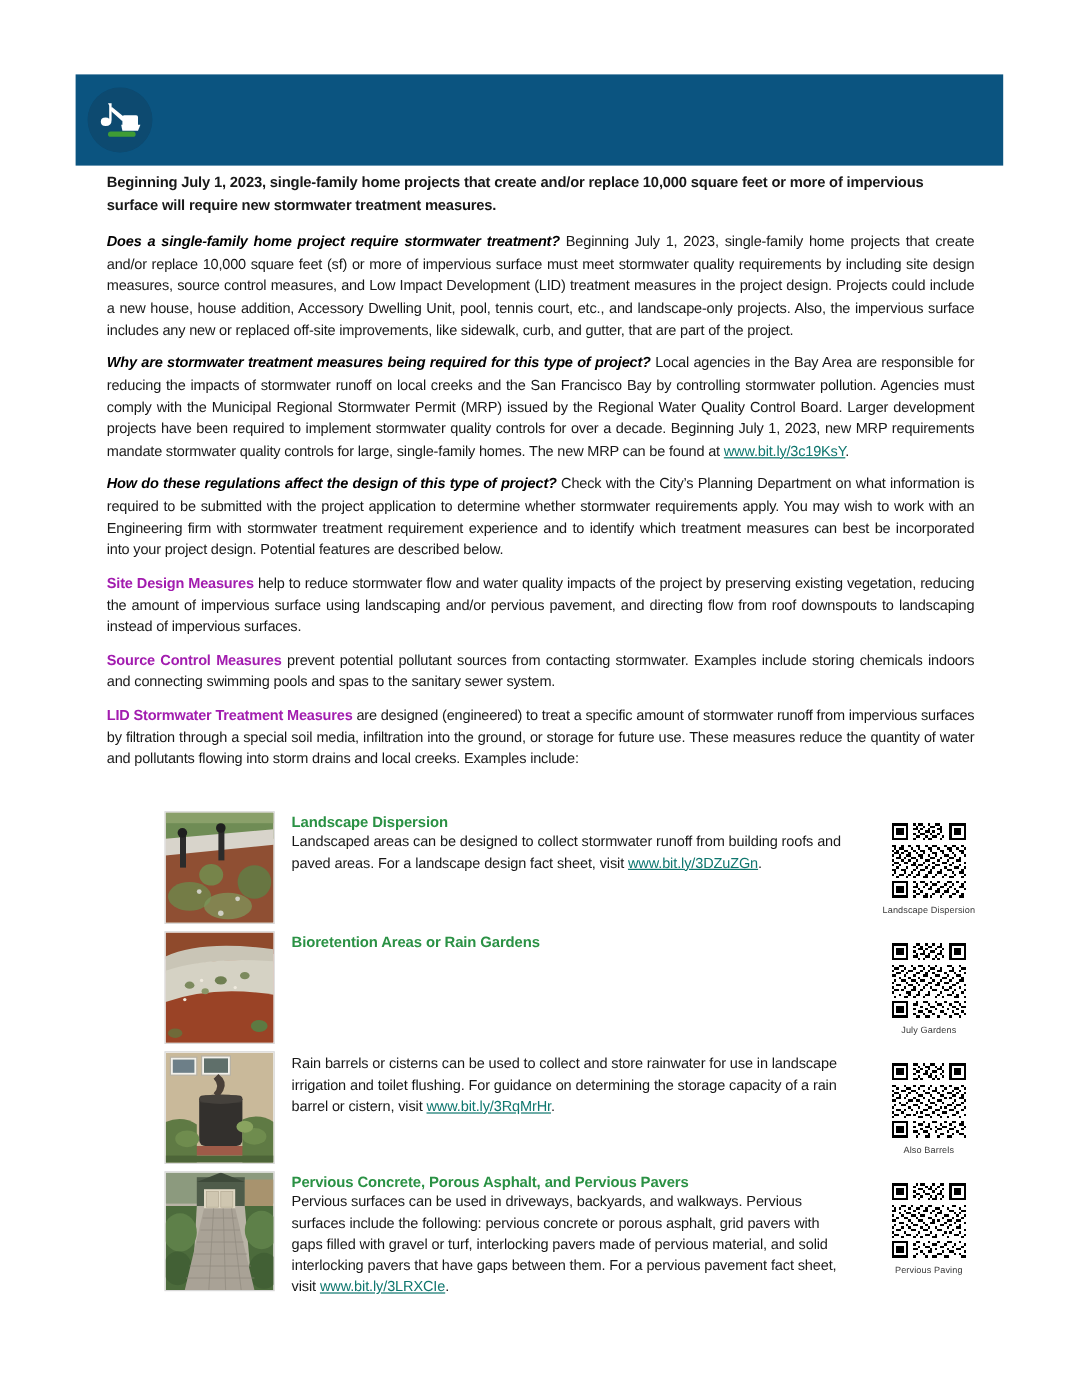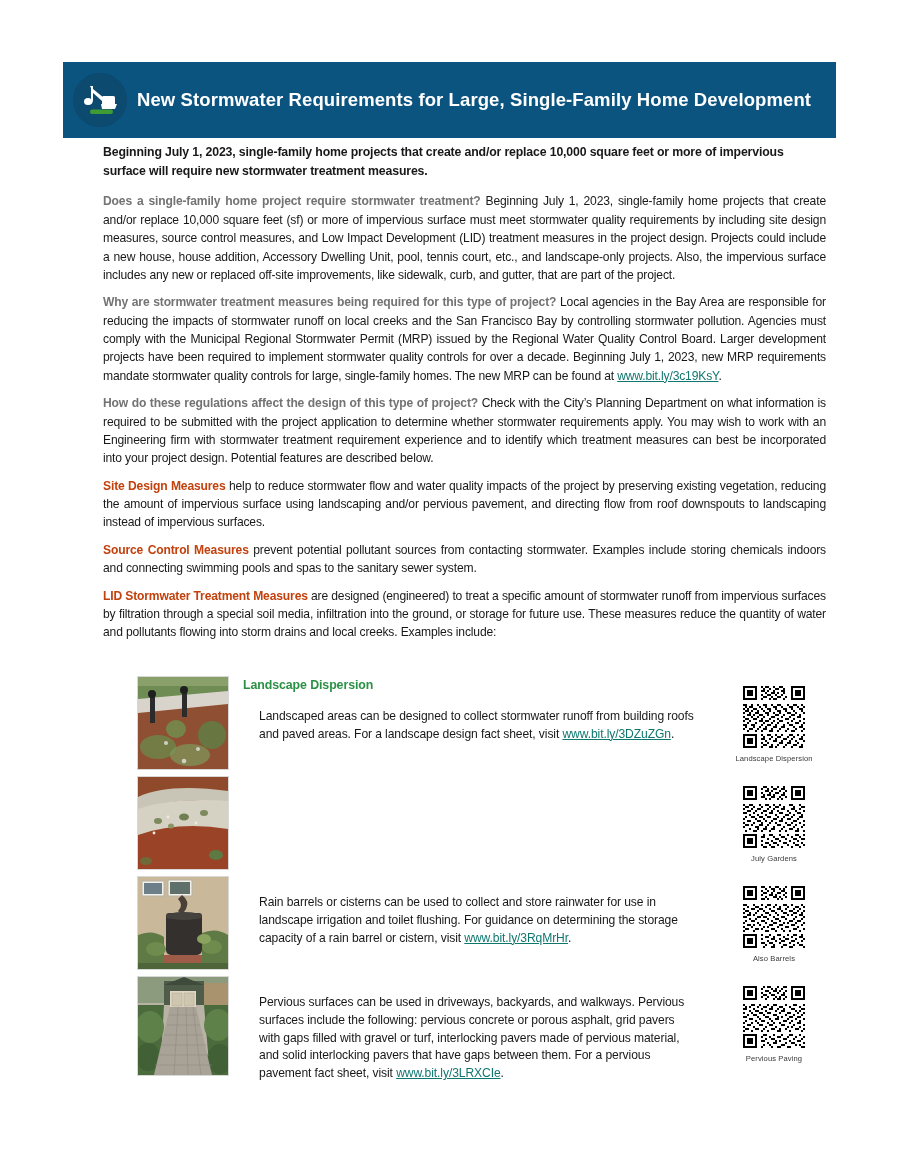--- a/index.html
+++ b/index.html
@@ -54,44 +54,45 @@
     font-size: 18.5px;
     font-weight: bold;
     line-height: 1.33;
     letter-spacing: 0.1px;
     padding-right: 14px;
   }
 
   
   .content {
     position: absolute;
-    left: 103px;
+    left: 89px;
     top: 143px;
     width: 723px;
   }
   p.para {
     margin: 0 0 9px 0;
     font-size: 12.1px;
     line-height: 1.52;
     text-align: justify;
     color: #181818;
     letter-spacing: -0.15px;
   }
   p.lead {
     font-weight: bold;
     font-size: 12.3px;
     margin-bottom: 12px;
     text-align: left;
   }
   .h-green {
-    color: #737373;
+    color: #000000;
     font-weight: bold;
+    font-style: italic;
   }
   .h-blue {
-    color: #c2410c;
+    color: #a21caf;
     font-weight: bold;
   }
   a.link, .link {
     color: #0f766e;
     text-decoration: underline;
   }
 
   
   .features {
     position: absolute;
@@ -125,21 +126,21 @@
     color: #2a9144;
     font-weight: bold;
     font-size: 12.4px;
     margin: 0 0 1px 0;
     letter-spacing: -0.1px;
   }
   .feature-body {
     font-size: 12.1px;
     line-height: 1.47;
     color: #181818;
-    margin: 16px;
+    margin: 0;
     letter-spacing: -0.1px;
   }
 
   .qr-cell {
     width: 110px;
     min-width: 110px;
     margin-left: 8px;
     text-align: center;
     padding-top: 8px;
   }
@@ -169,21 +170,20 @@
         <svg viewBox="0 0 54 54" width="54" height="54" aria-hidden="true">
           <circle cx="27" cy="27" r="27" fill="#0d4a70"></circle>
           <path d="M17 13 L20 13 L20 27 Q20 32 15 32 Q11 32 11 28.5 Q11 25 15 25 Q17 25 18 26 L18 15 Z" fill="#ffffff"></path>
           <path d="M20 16 L31 25 L29 28 L19 19 Z" fill="#ffffff"></path>
           <rect x="29" y="23" width="13" height="9" rx="1.5" fill="#ffffff"></rect>
           <path d="M28 31 L44 31 L42 36 L29 36 Z" fill="#ffffff"></path>
           <rect x="17" y="36.5" width="23" height="4.5" rx="2.2" fill="#3f9c35"></rect>
         </svg>
       </div>
     </div>
-    <div class="header-title">New Stormwater Requirements for Large, Single-Family Home Development</div>
   </div>
 
   <div class="content">
 
     <p class="para lead">Beginning July 1, 2023, single-family home projects that create and/or replace 10,000 square feet or more of impervious surface will require new stormwater treatment measures.</p>
 
     <p class="para">
       <span class="h-green">Does a single-family home project require stormwater treatment?</span><span> Beginning July 1, 2023, single-family home projects that create and/or replace 10,000 square feet (sf) or more of impervious surface must meet stormwater quality requirements by including site design measures, source control measures, and Low Impact Development (LID) treatment measures in the project design. Projects could include a new house, house addition, Accessory Dwelling Unit, pool, tennis court, etc., and landscape-only projects. Also, the impervious surface includes any new or replaced off-site improvements, like sidewalk, curb, and gutter, that are part of the project.</span>
     </p>
 
@@ -457,20 +457,21 @@
           <ellipse cx="66" cy="36" rx="4" ry="3" fill="#7c8a5e"></ellipse>
           <ellipse cx="33" cy="49" rx="3" ry="2.5" fill="#8a9668"></ellipse>
           <ellipse cx="78" cy="78" rx="7" ry="5" fill="#5d7a42"></ellipse>
           <ellipse cx="8" cy="84" rx="6" ry="4" fill="#5d7a42" opacity="0.7"></ellipse>
           <circle cx="30" cy="40" r="1.4" fill="#efeade"></circle>
           <circle cx="58" cy="46" r="1.4" fill="#efeade"></circle>
           <circle cx="16" cy="56" r="1.4" fill="#efeade"></circle>
         </svg>
       </div>
       <div class="feature-text">
+        <div class="feature-title">Bioretention Areas or Rain Gardens</div>
       </div>
       <div class="qr-cell">
         <svg class="qr-img" viewBox="0 0 33 33" shape-rendering="crispEdges" aria-hidden="true">
           <rect width="33" height="33" fill="#ffffff"></rect>
           <g fill="#000000">
             <rect x="1" y="1" width="7" height="7"></rect>
               <rect x="2" y="2" width="5" height="5" fill="#fff"></rect>
               <rect x="3" y="3" width="3" height="3"></rect>
             <rect x="25" y="1" width="7" height="7"></rect>
               <rect x="26" y="2" width="5" height="5" fill="#fff"></rect>
@@ -895,20 +896,21 @@
               <path d="M23 68 L68 68"></path>
             <path d="M20 78 L71 78"></path>
               <path d="M17 88 L74 88"></path>
             <path d="M40 30 L36 98"></path>
               <path d="M48 30 L50 98"></path>
             <path d="M55 30 L63 98"></path>
           </g>
         </svg>
       </div>
       <div class="feature-text">
+        <div class="feature-title">Pervious Concrete, Porous Asphalt, and Pervious Pavers</div>
         <p class="feature-body">
           <span>Pervious surfaces can be used in driveways, backyards, and walkways. Pervious surfaces include the following: pervious concrete or porous asphalt, grid pavers with gaps filled with gravel or turf, interlocking pavers made of pervious material, and solid interlocking pavers that have gaps between them. For a pervious pavement fact sheet, visit </span><a class="link" href="#">www.bit.ly/3LRXCIe</a><span>.</span>
         </p>
       </div>
       <div class="qr-cell">
         <svg class="qr-img" viewBox="0 0 33 33" shape-rendering="crispEdges" aria-hidden="true">
           <rect width="33" height="33" fill="#ffffff"></rect>
           <g fill="#000000">
             <rect x="1" y="1" width="7" height="7"></rect>
               <rect x="2" y="2" width="5" height="5" fill="#fff"></rect>

